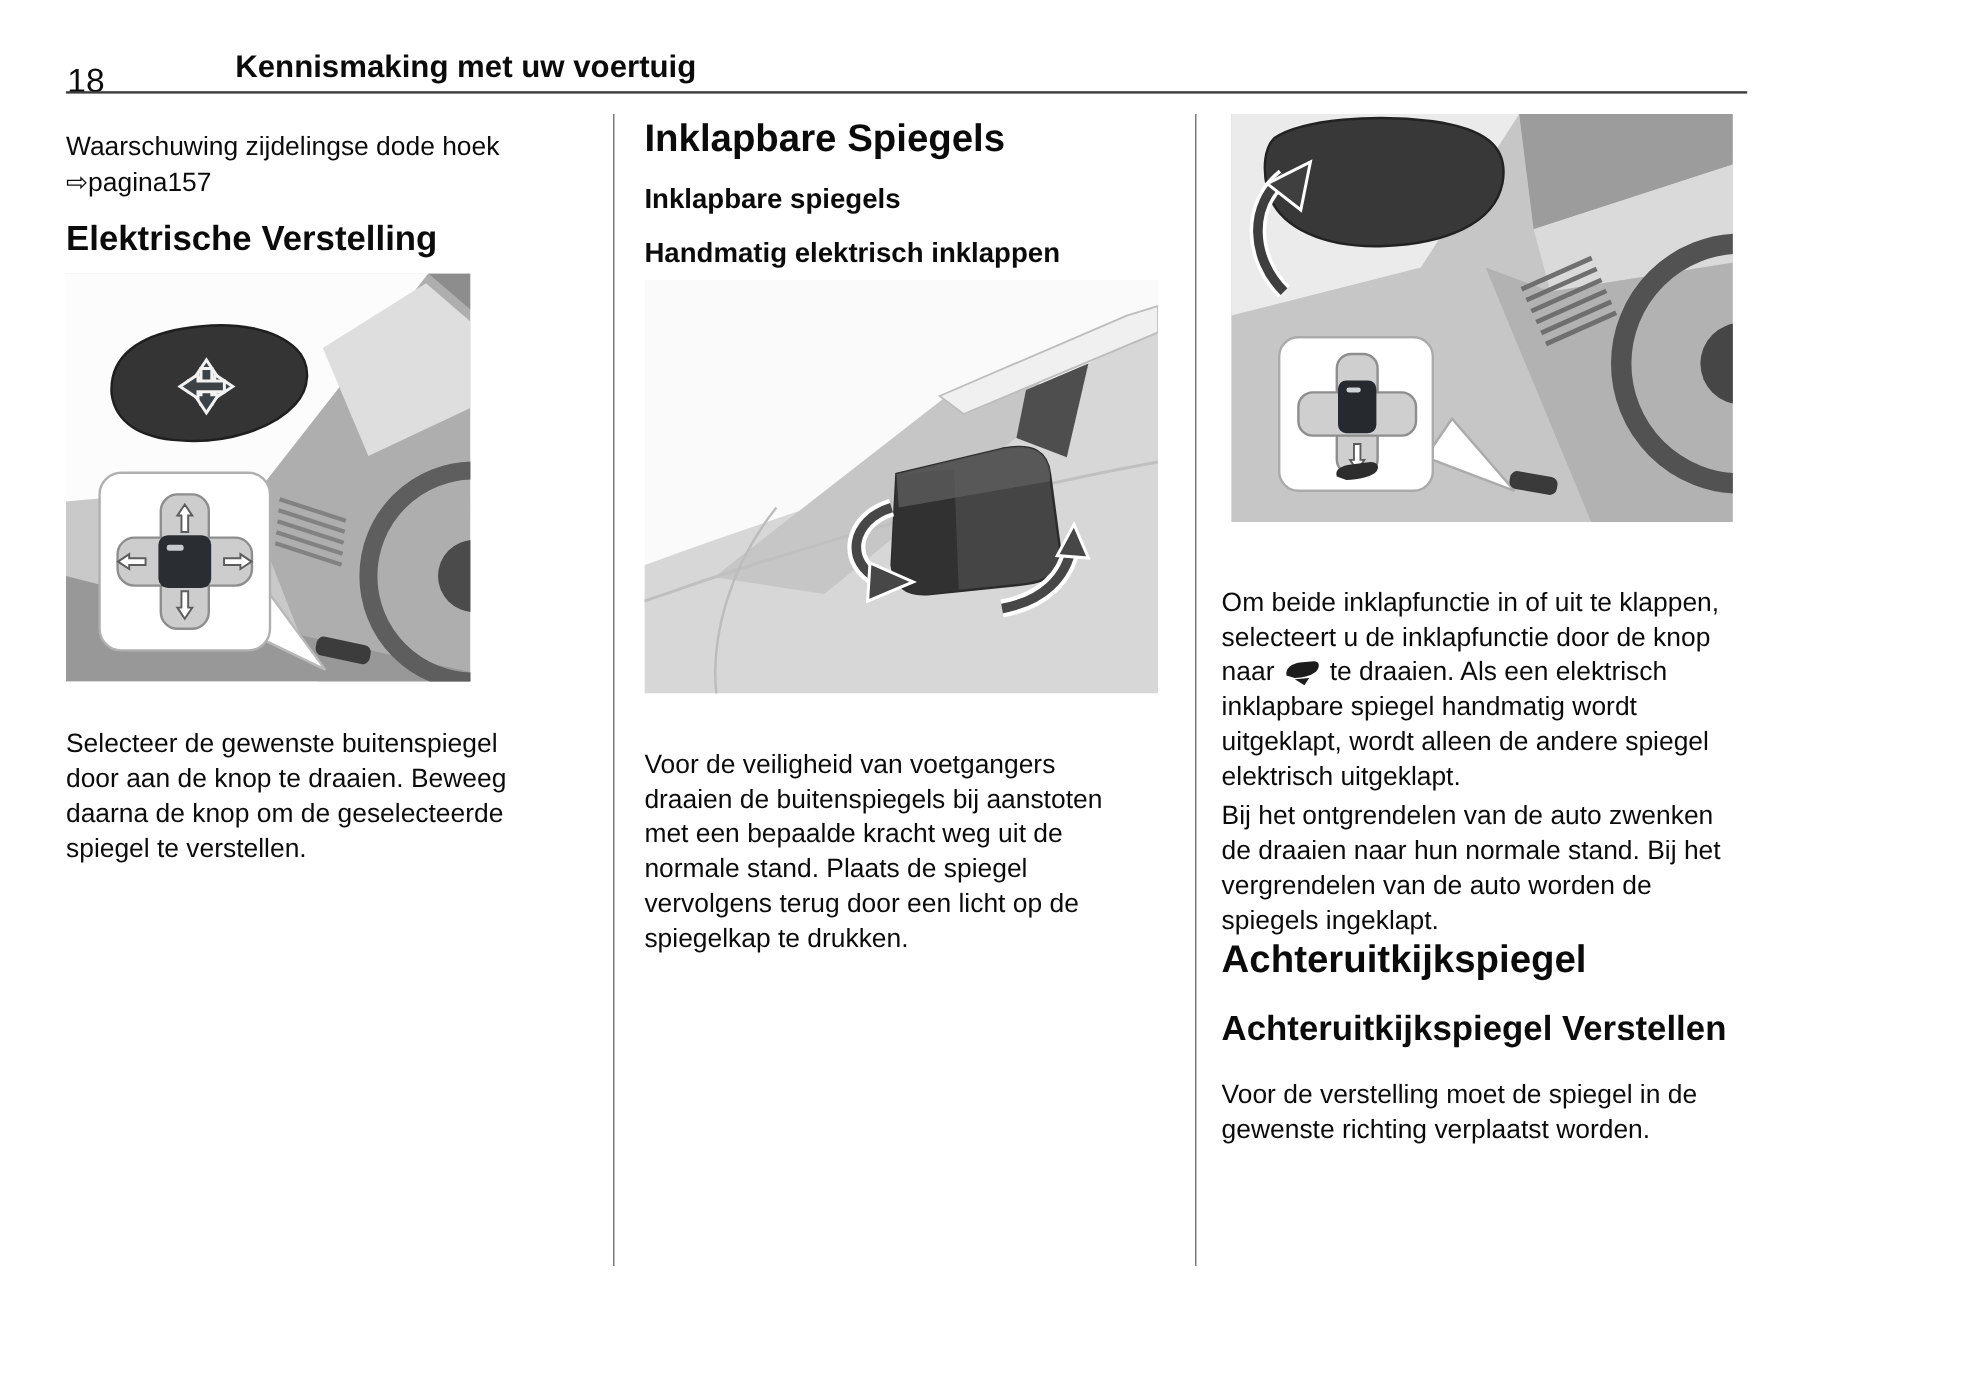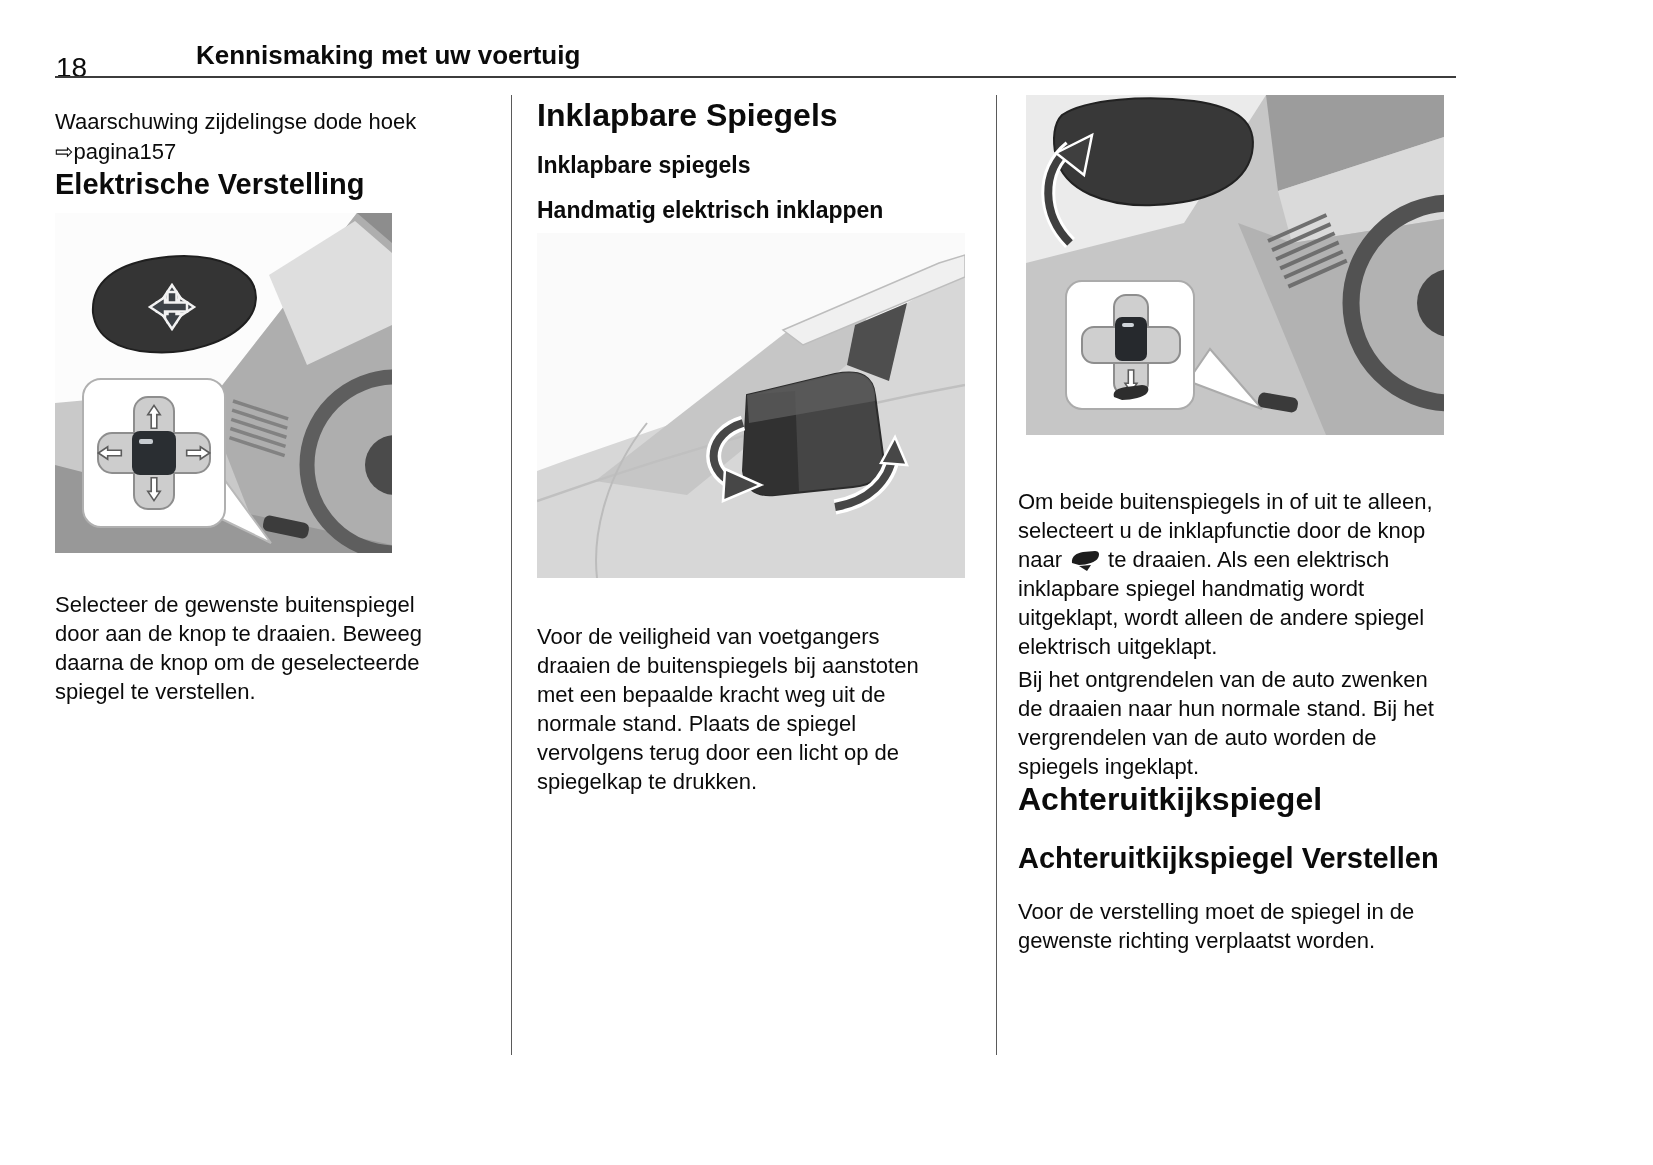--- a/index.html
+++ b/index.html
@@ -25,21 +25,21 @@
   .col1 { left:55px; width:394px; }
   .col2 { left:537px; width:430px; }
   .col3 { left:1018px; width:432px; }
 
   p.body { font-size:22px; line-height:29px; }
   .h-large { font-size:32px; font-weight:bold; line-height:1.15; }
   .h-med   { font-size:29px; font-weight:bold; line-height:1.15; }
   .h-small { font-size:23px; font-weight:bold; line-height:1.2; }
 
   .warning-block { margin-top:12px; font-size:22px; line-height:30px; }
-  .col1 .h-med { margin-top:1px; }
+  .col1 .h-med { margin-top:16px; }
   .col1 .fig { margin-top:12px; display:block; }
   .col1 p.body { margin-top:37px; }
 
   .col2 .h-large { margin-top:2px; }
   .col2 .h-small.s1 { margin-top:18px; }
   .col2 .h-small.s2 { margin-top:18px; }
   .col2 .fig { margin-top:8px; display:block; }
   .col2 p.body { margin-top:44px; width:418px; }
 
   .col3 .fig { display:block; margin-left:8px; }
@@ -182,21 +182,21 @@
         <rect x="89" y="222" width="32" height="44" rx="7" fill="#26292d"></rect>
         <rect x="96" y="228" width="12" height="4" rx="2" fill="#cfd4d9"></rect>
         <g fill="#ffffff" stroke="#5c5c5c" stroke-width="2.6">
           <use href="#arrow" transform="translate(105,284) scale(0.6) rotate(180)"></use>
         </g>
         <path d="M88,302 C86,296 92,293 100,292 L116,290 C122,290 124,294 121,298 C118,302 106,305 96,305 Z" fill="#2d2d2d"></path>
       </g>
       <rect x="232" y="300" width="40" height="15" rx="6" transform="rotate(10 252 307)" fill="#3a3a3a"></rect>
     </svg>
 
-    <p class="body p1"><span>Om beide buitenspiegels in of uit te alleen, selecteert u de inklapfunctie door de knop naar</span><svg class="inline-icon" width="32" height="24" viewBox="0 0 32 24">
+    <p class="body p1"><span>Om beide inklapfunctie in of uit te klappen, selecteert u de inklapfunctie door de knop naar</span><svg class="inline-icon" width="32" height="24" viewBox="0 0 32 24">
           <path d="M3,14 C2,7 8,4 14,3 L26,2 C30,2 31,5 29,9 C27,13 18,16 10,16 Z" fill="#1c1c1c"></path>
           <path d="M10,17 L18,22 L22,16 Z" fill="#1c1c1c"></path>
         </svg><span>te draaien. Als een elektrisch inklapbare spiegel handmatig wordt uitgeklapt, wordt alleen de andere spiegel elektrisch uitgeklapt.</span></p>
 
     <p class="body p2">Bij het ontgrendelen van de auto zwenken de draaien naar hun normale stand. Bij het vergrendelen van de auto worden de spiegels ingeklapt.</p>
 
     <h1 class="h-large">Achteruitkijkspiegel</h1>
     <h2 class="h-med">Achteruitkijkspiegel Verstellen</h2>
     <p class="body p3">Voor de verstelling moet de spiegel in de gewenste richting verplaatst worden.</p>
   </div>

